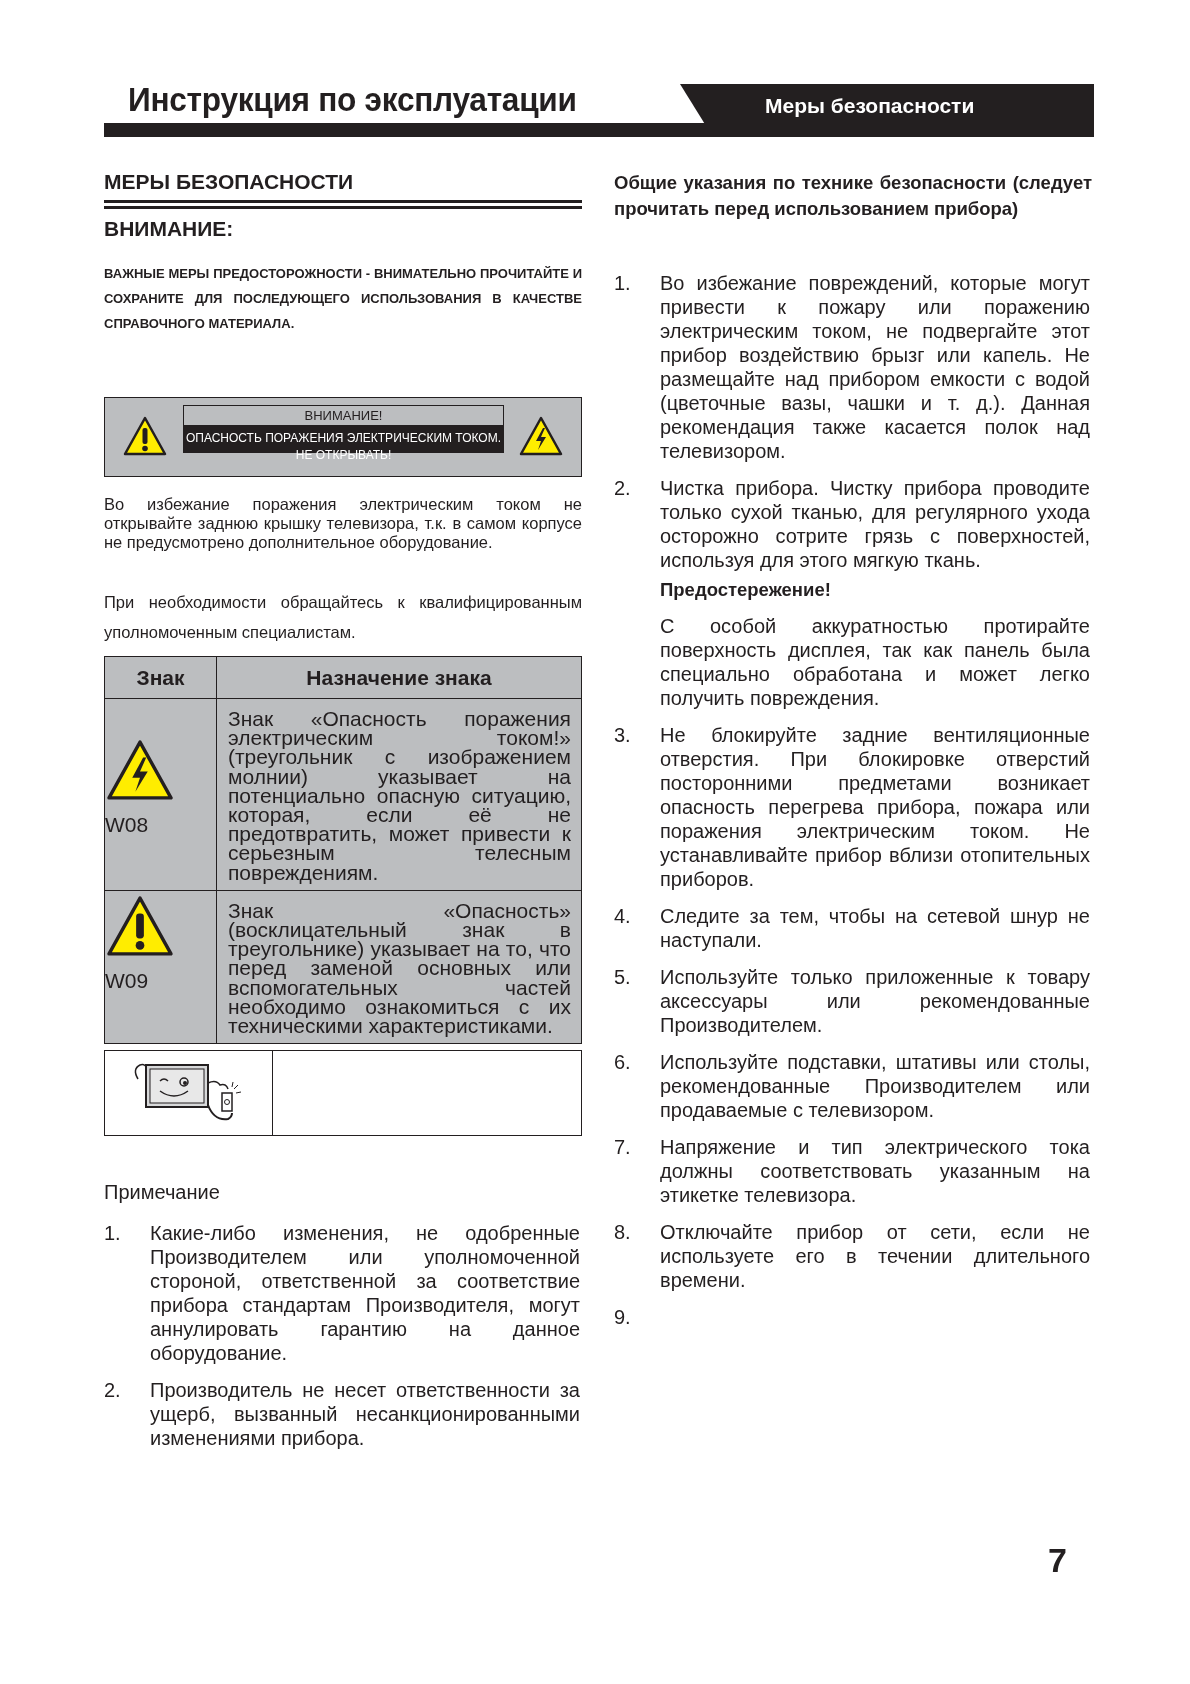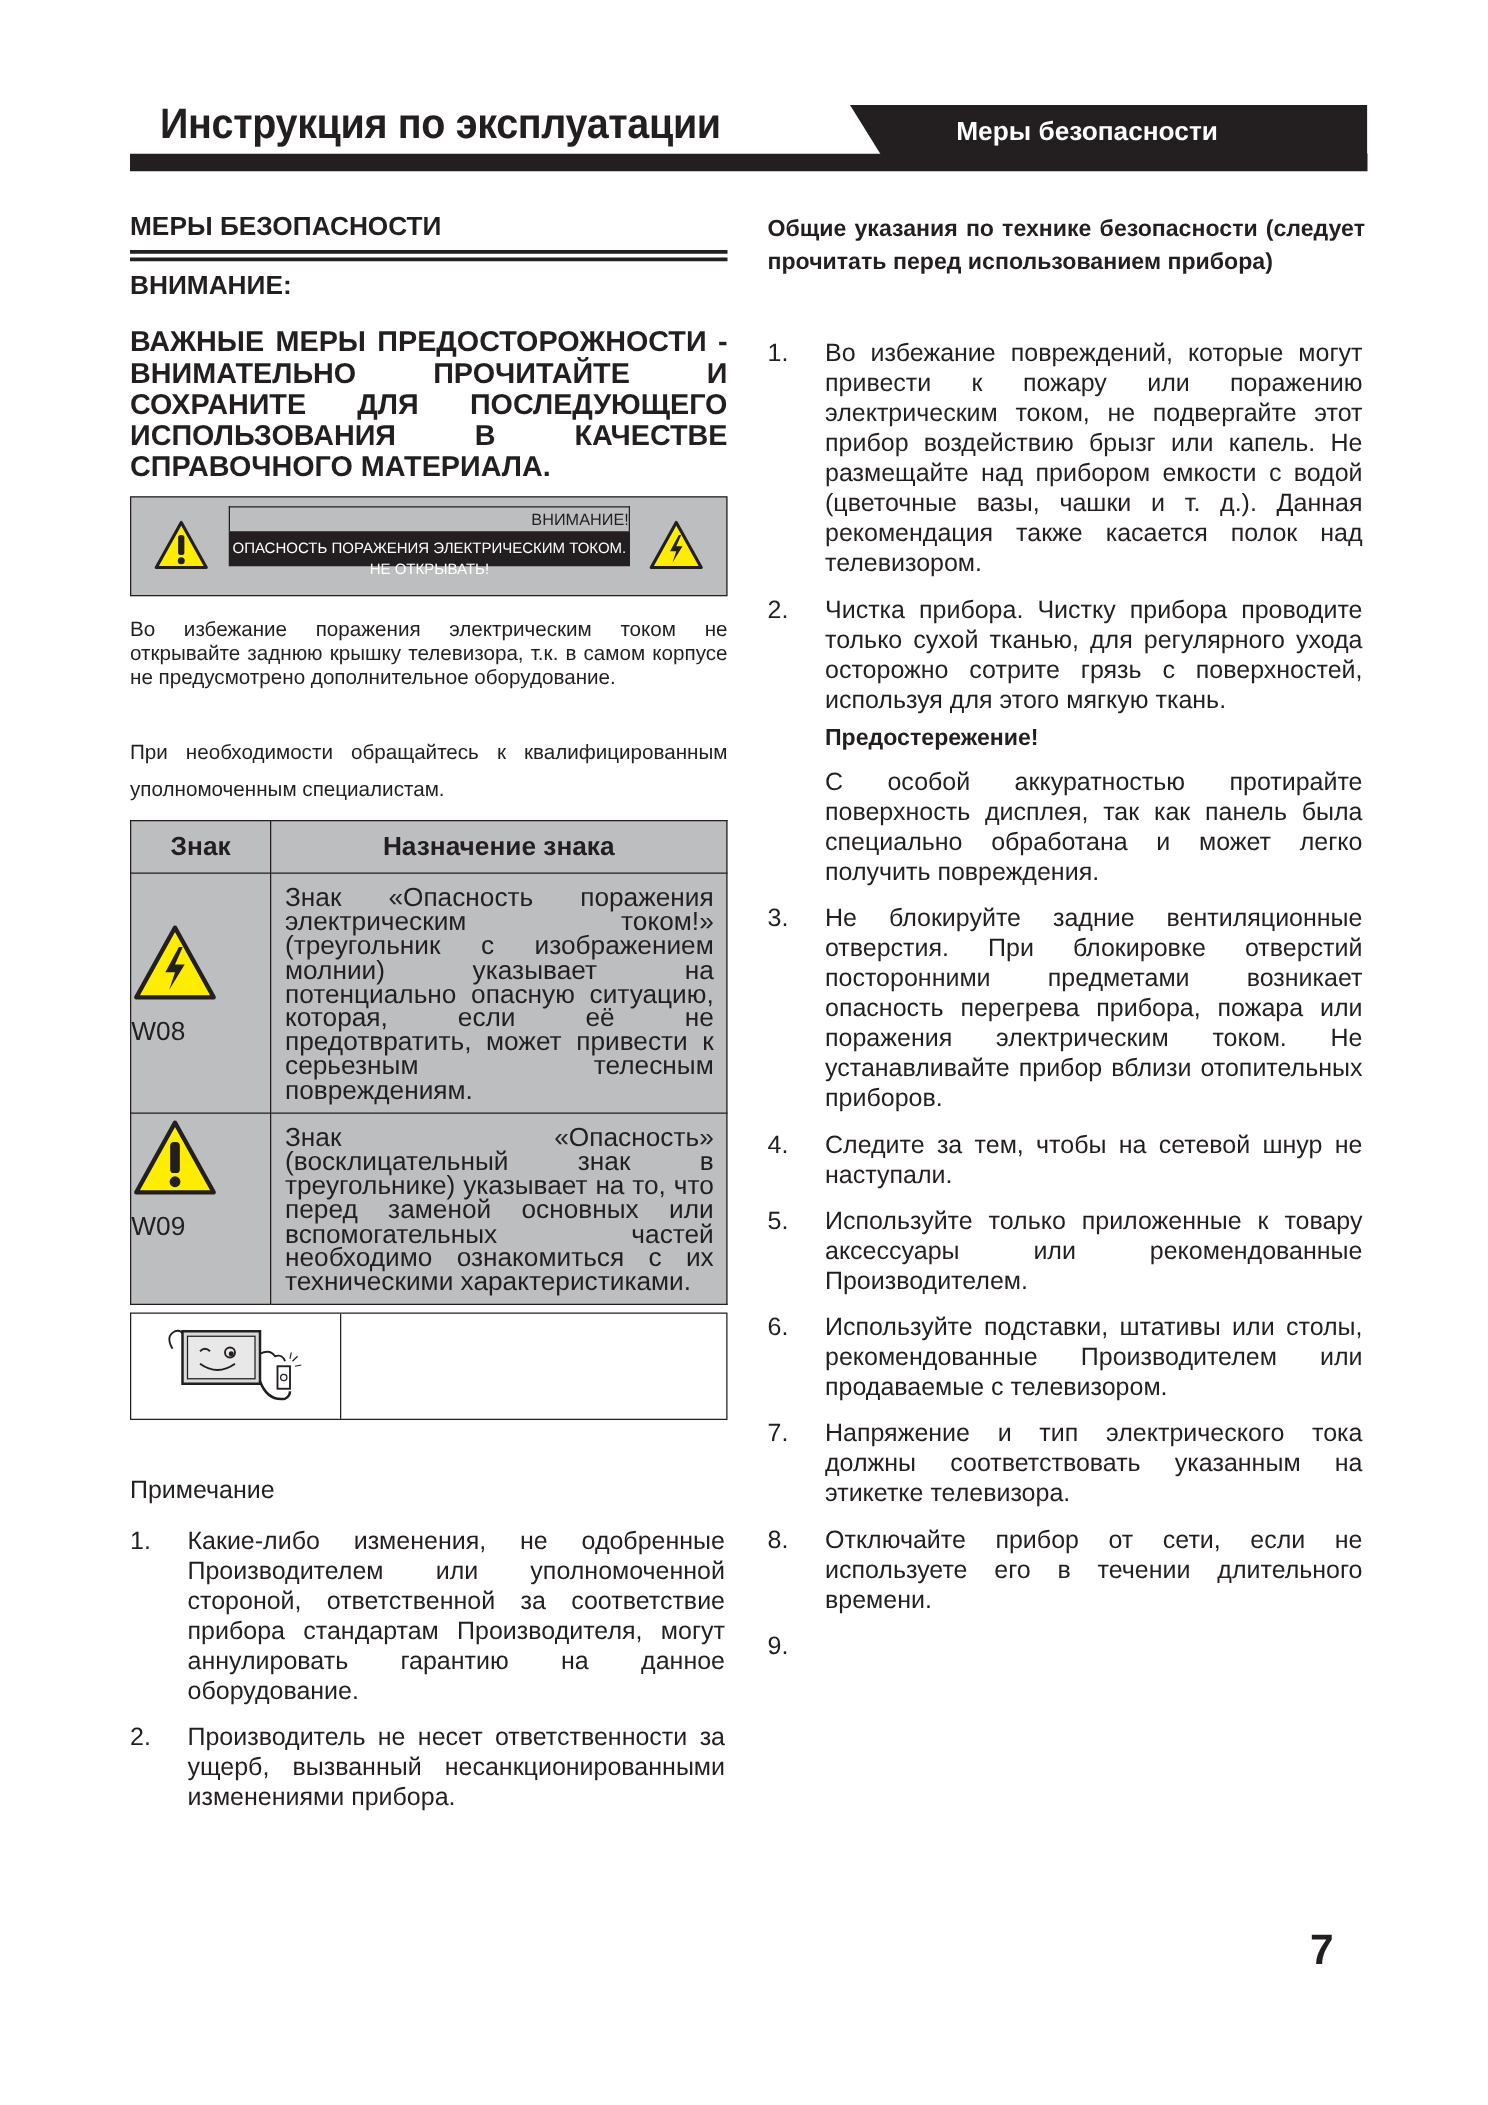--- a/index.html
+++ b/index.html
@@ -11,27 +11,27 @@
   .hdr-bar { position: absolute; left: 104px; top: 123px; width: 990px; height: 14px; background: #231f20; }
   .hdr-tab { position: absolute; left: 680px; top: 84px; width: 414px; height: 40px; background: #231f20; clip-path: polygon(0 0, 100% 0, 100% 100%, 6% 100%); }
   .hdr-tab-label { position: absolute; left: 765px; top: 94px; font-size: 21px; font-weight: bold; color: #ffffff; }
 
   
   .col-left { position: absolute; left: 104px; top: 170px; width: 478px; }
   .col-right { position: absolute; left: 614px; top: 170px; width: 478px; }
 
   .sec-title { font-size: 21px; font-weight: bold; padding-bottom: 6px; border-bottom: 3px solid #231f20; }
   .sec-title2 { font-size: 21px; font-weight: bold; padding-top: 8px; border-top: 3px solid #231f20; margin-top: 3px; }
-  .warn-caps { font-size: 23px; font-weight: bold; line-height: 25px; text-align: justify; margin-top: 20px; }
+  .warn-caps { font-size: 13px; font-weight: bold; line-height: 25px; text-align: justify; margin-top: 20px; }
 
   .caution-box { position: absolute; left: 104px; top: 397px; width: 478px; height: 80px; background: #bcbec0; border: 1.5px solid #231f20; }
   .caution-box .tri-l { position: absolute; left: 18px; top: 18px; }
   .caution-box .tri-r { position: absolute; right: 18px; top: 18px; }
   .caution-inner { position: absolute; left: 78px; top: 7px; width: 321px; height: 64px; }
-  .caution-head { height: 20px; background: #bcbec0; border: 1px solid #231f20; border-bottom: none; text-align: right; font-size: 13px; line-height: 20px; color: #231f20; }
+  .caution-head { height: 20px; background: #bcbec0; border: 1px solid #231f20; border-bottom: none; text-align: center; font-size: 13px; line-height: 20px; color: #231f20; }
   .caution-body { height: 28px; background: #231f20; color: #ffffff; text-align: center; font-size: 12px; line-height: 17px; padding-top: 5px; }
 
   .para { font-size: 16.5px; line-height: 19px; text-align: justify; color: #231f20; }
   .p1 { position: absolute; left: 104px; top: 495px; width: 478px; }
   .p2 { position: absolute; left: 104px; top: 587px; width: 478px; line-height: 30px; }
 
   
   .sign-table { position: absolute; left: 104px; top: 656px; width: 478px; border-collapse: collapse; background: #bcbec0; }
   .sign-table td, .sign-table th { border: 1.5px solid #231f20; vertical-align: top; }
   .sign-table th { height: 42px; font-size: 21px; font-weight: bold; text-align: center; vertical-align: middle; }

